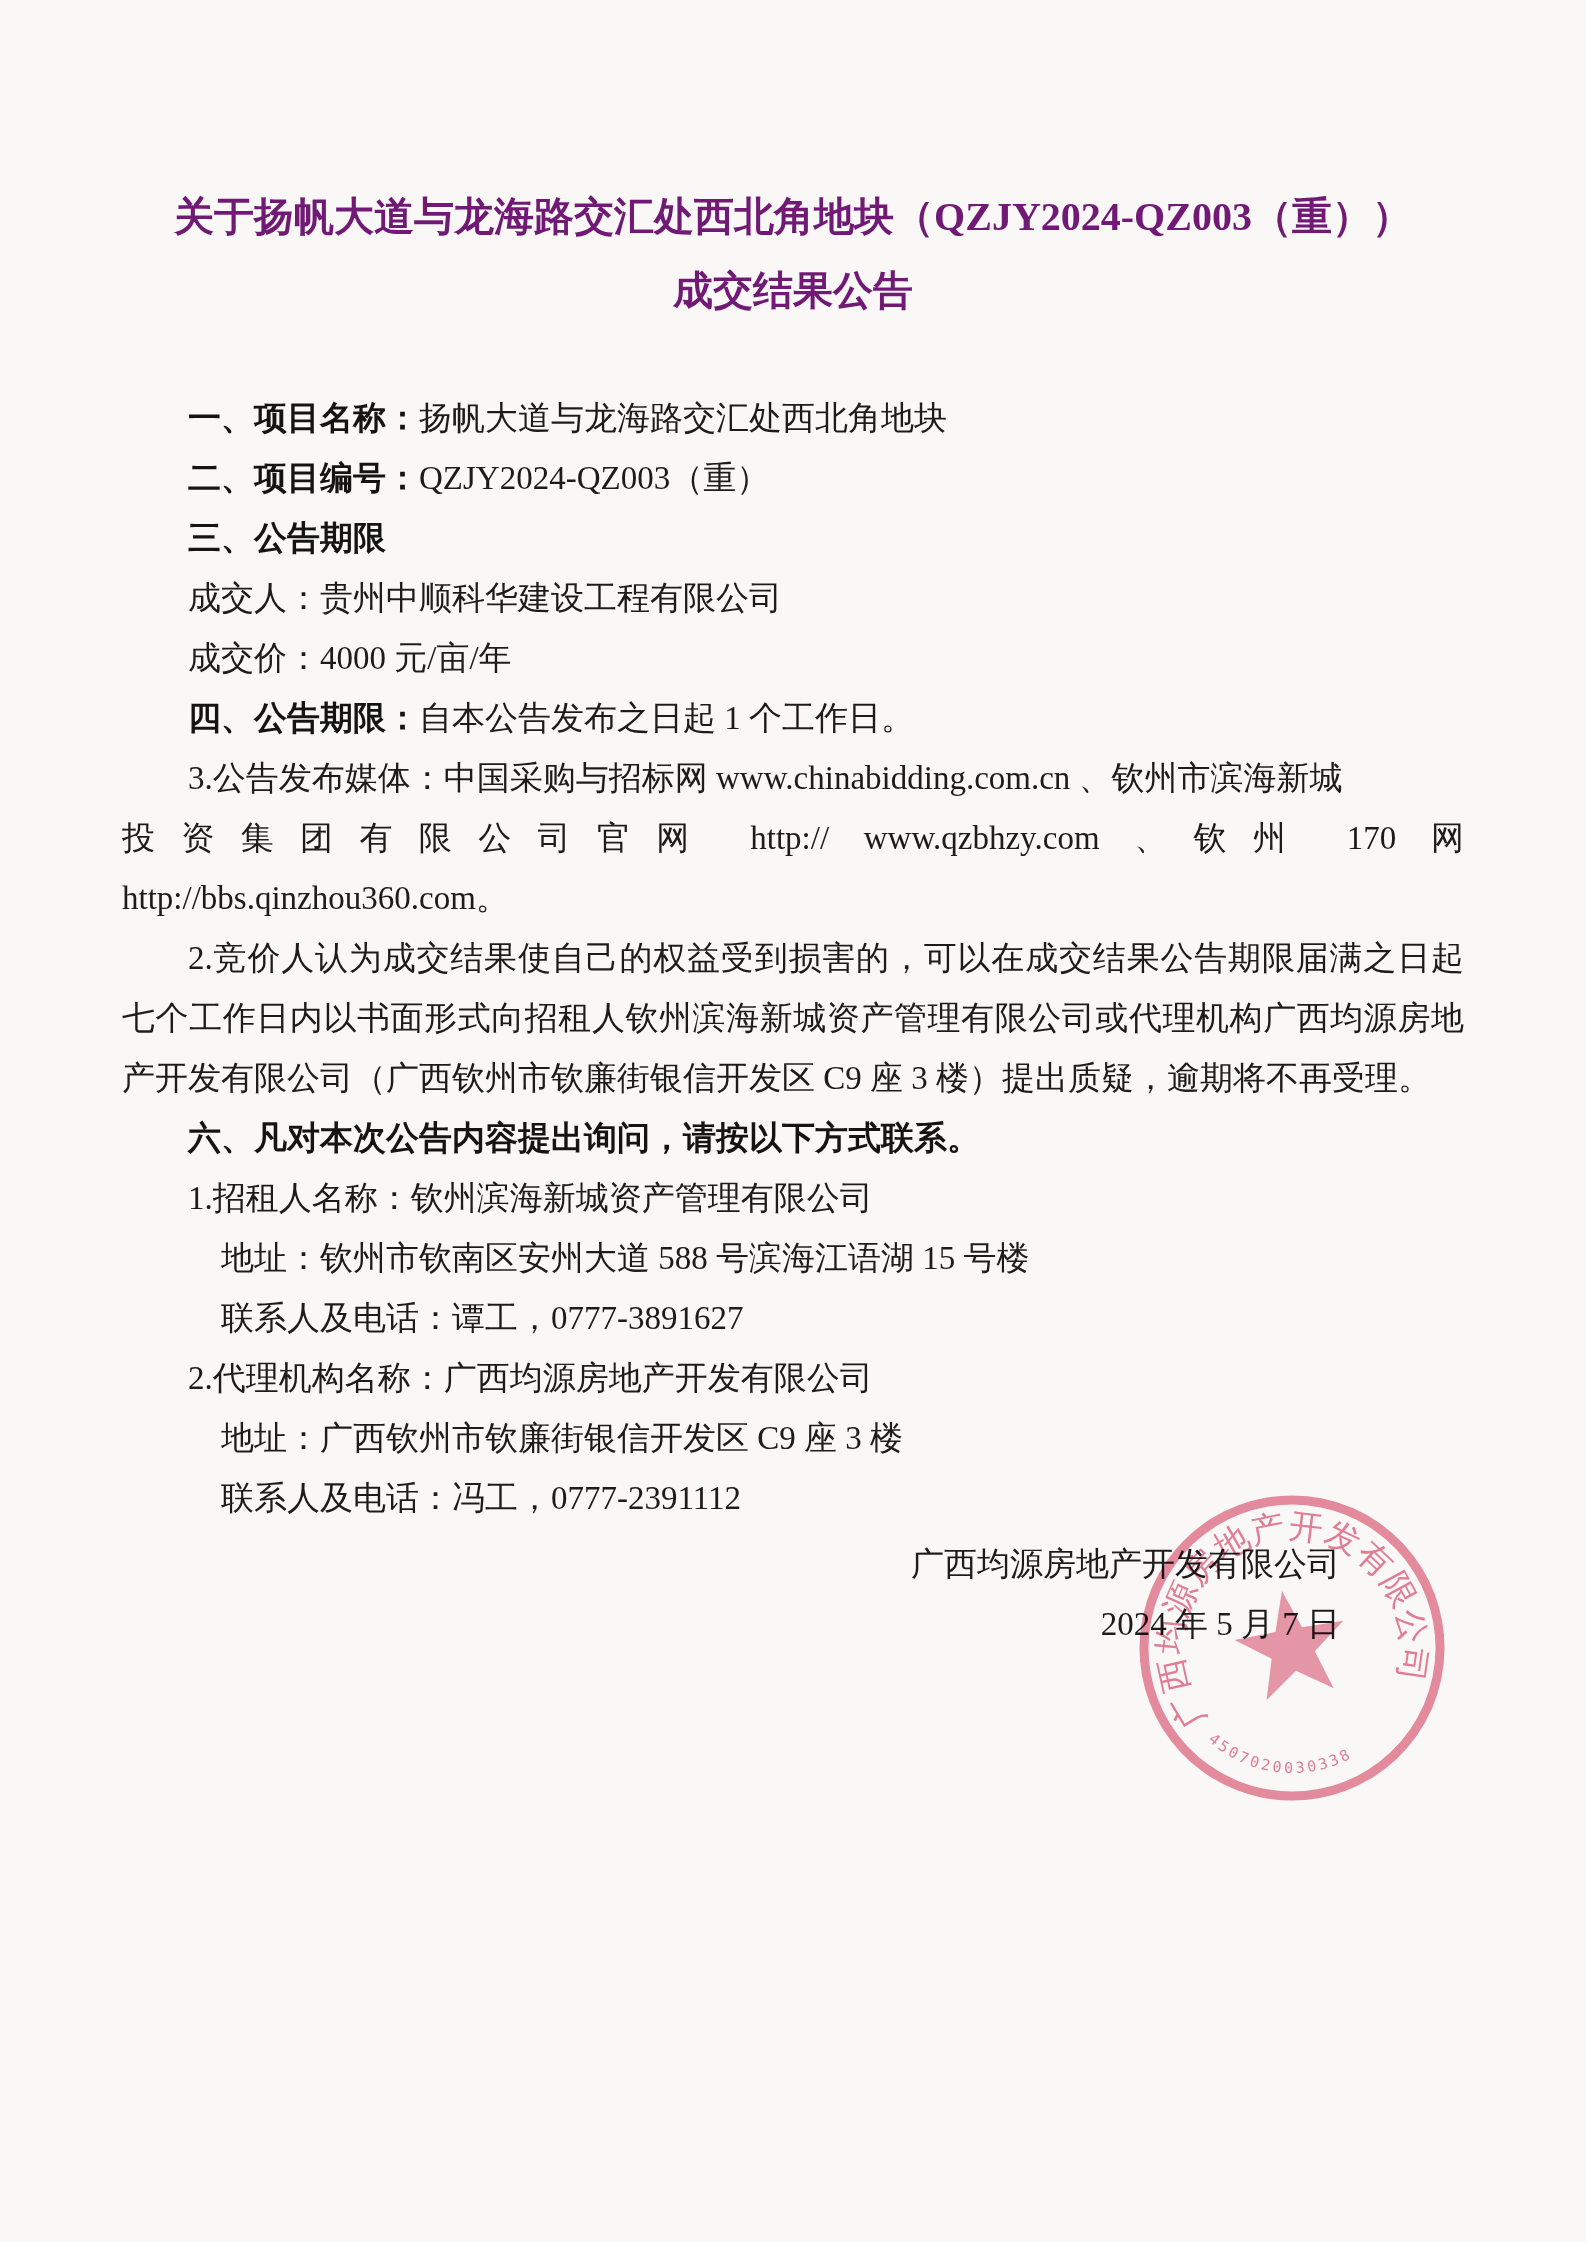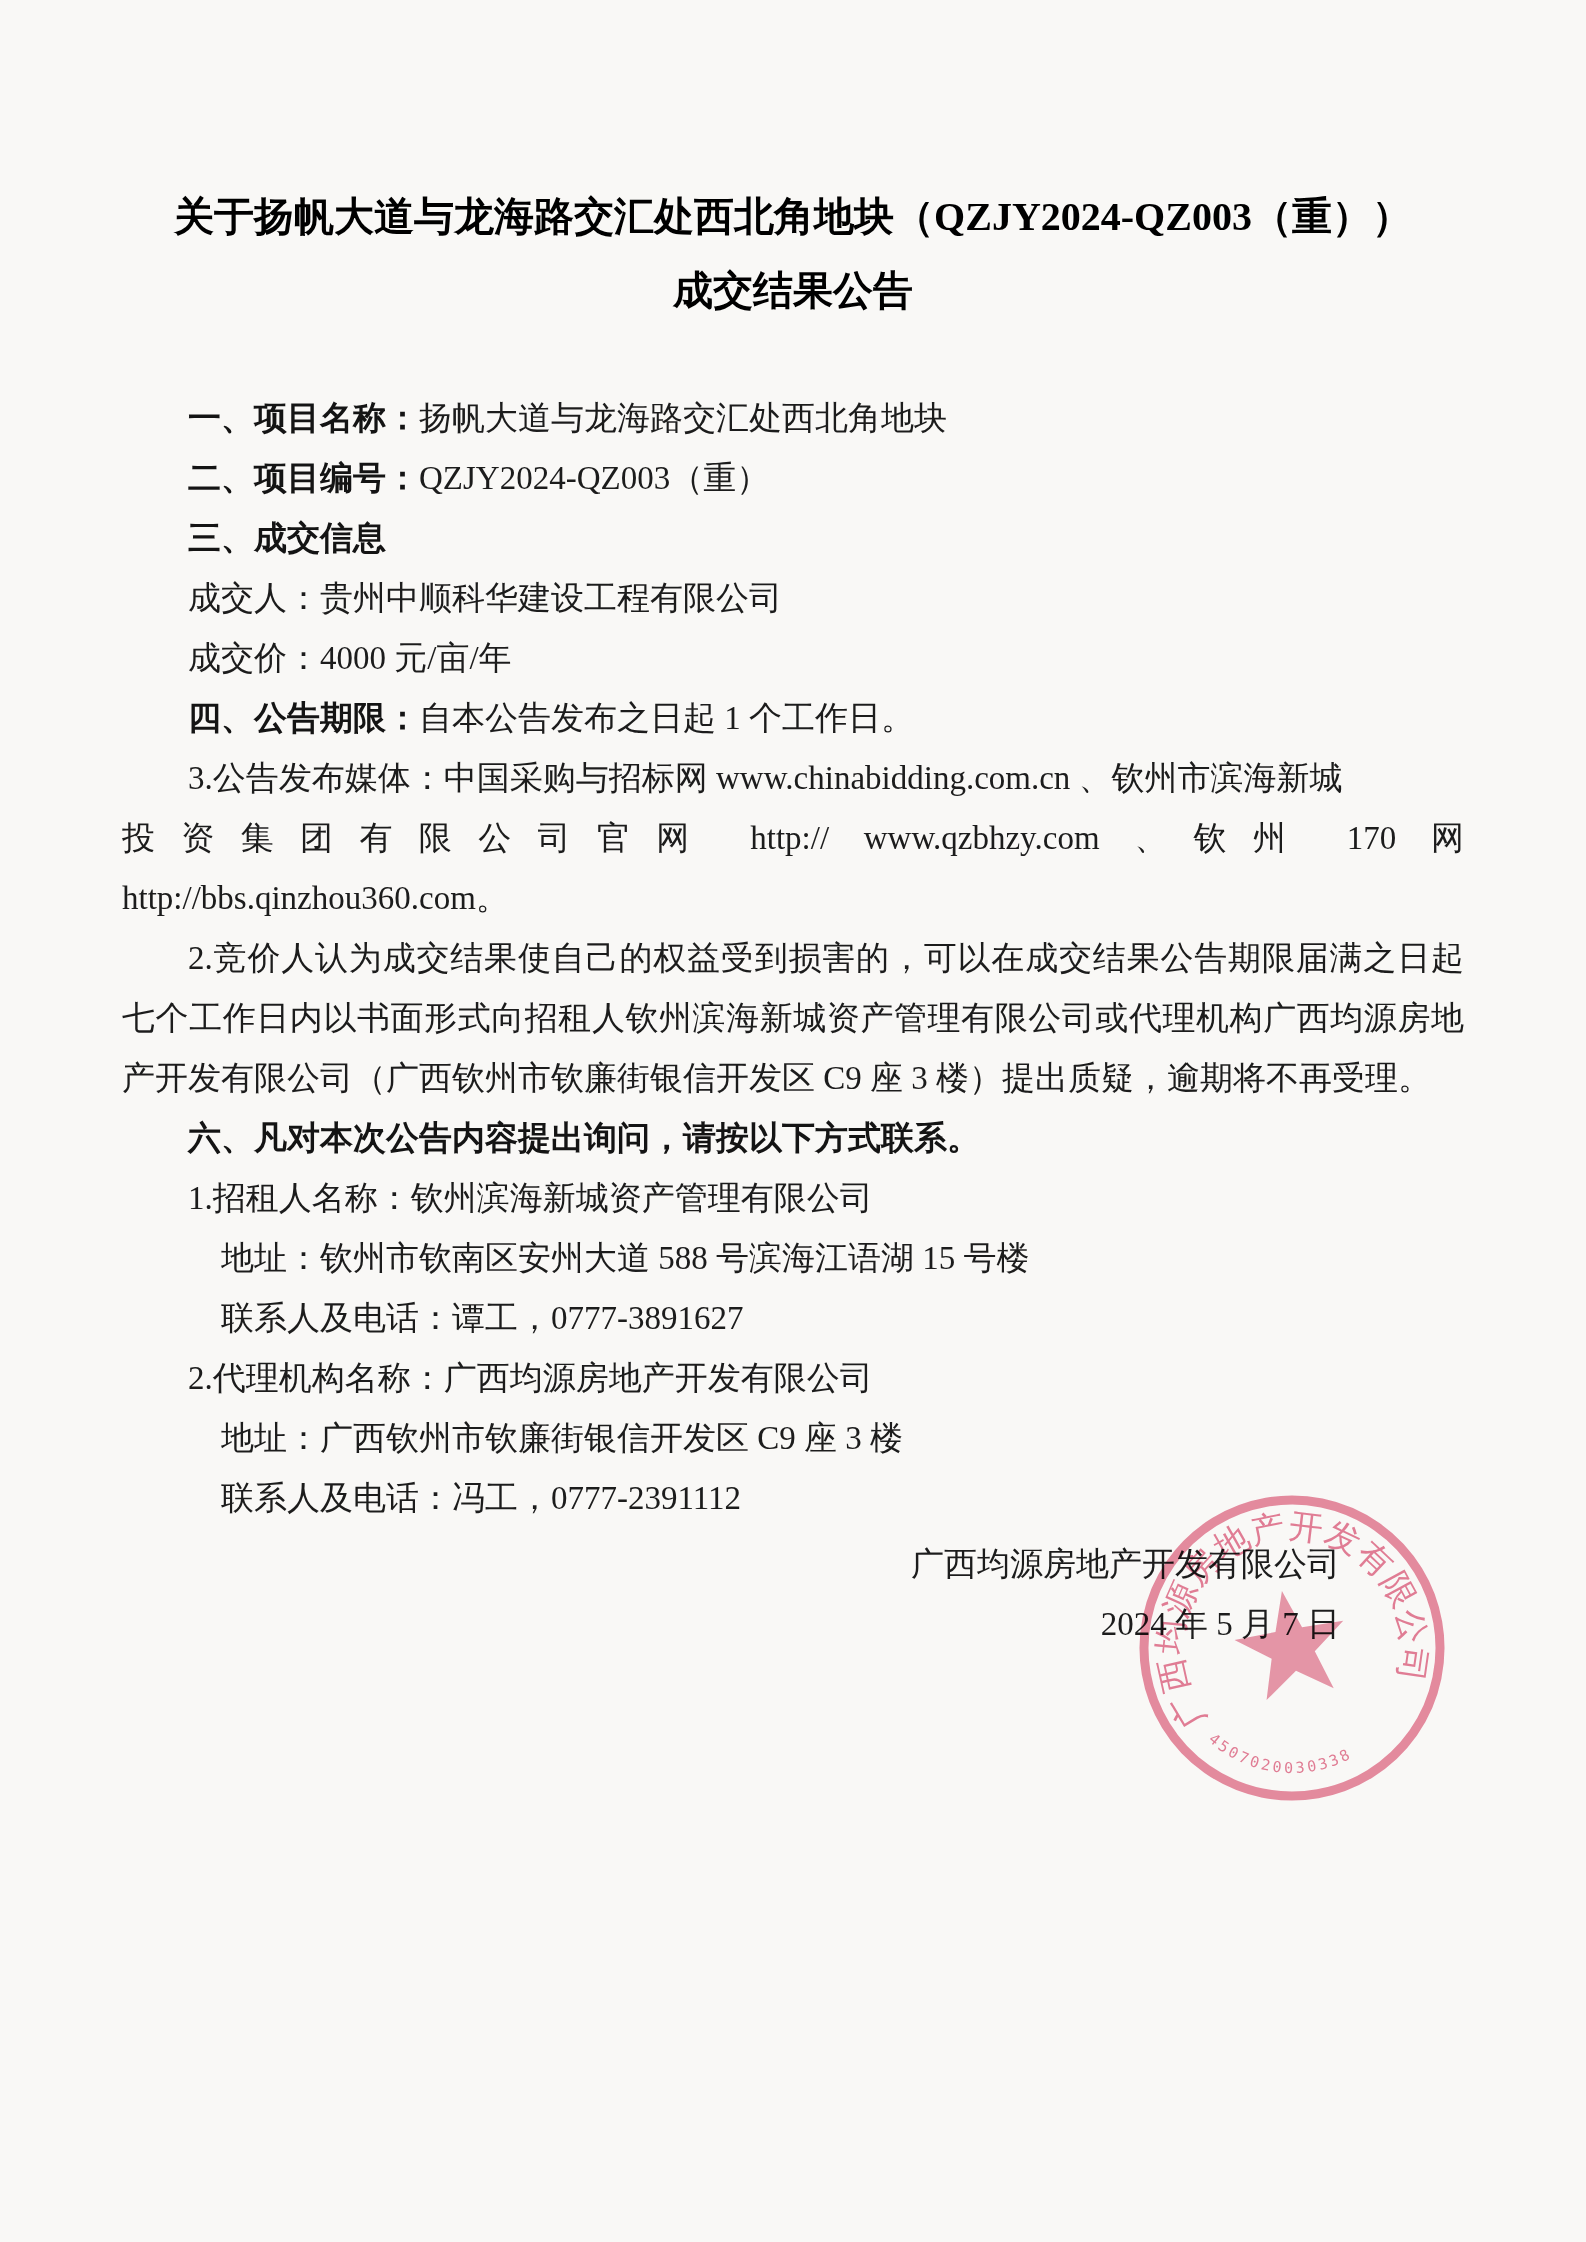--- a/index.html
+++ b/index.html
@@ -17,21 +17,21 @@
   }
   .content{
     position:absolute;
     left:122px; right:122px; top:180px;
   }
   .doc-title{
     text-align:center;
     font-size:40px;
     font-weight:700;
     line-height:74px;
-    color:#000000;
+    color:#701a75;
     font-family:"Liberation Serif","DejaVu Serif",serif;
   }
   .body-block{ margin-top:60px; }
   .line{
     font-size:33px;
     line-height:60px;
     color:#1c1c1c;
   }
   .ind2{ text-indent:2em; }
   .ind3{ text-indent:3em; }
@@ -74,21 +74,21 @@
 
     <div class="doc-title">关于扬帆大道与龙海路交汇处西北角地块（QZJY2024-QZ003（重））</div>
     <div class="doc-title">成交结果公告</div>
 
     <div class="body-block">
 
       <div class="line ind2"><span class="b">一、项目名称：</span><span>扬帆大道与龙海路交汇处西北角地块</span></div>
 
       <div class="line ind2"><span class="b">二、项目编号：</span><span>QZJY2024-QZ003（重）</span></div>
 
-      <div class="line ind2"><span class="b">三、成交信息</span></div>
+      <div class="line ind2"><span class="b">三、公告期限</span></div>
 
       <div class="line ind2"><span>成交人：</span><span>贵州中顺科华建设工程有限公司</span></div>
 
       <div class="line ind2"><span>成交价：</span><span>4000 元/亩/年</span></div>
 
       <div class="line ind2"><span class="b">四、公告期限：</span><span>自本公告发布之日起 1 个工作日。</span></div>
 
 
       <div class="line ind2 just">3.公告发布媒体：中国采购与招标网 www.chinabidding.com.cn 、钦州市滨海新城</div>
       <div class="line just-last">投资集团有限公司官网 http:// www.qzbhzy.com 、钦州 170 网</div>

